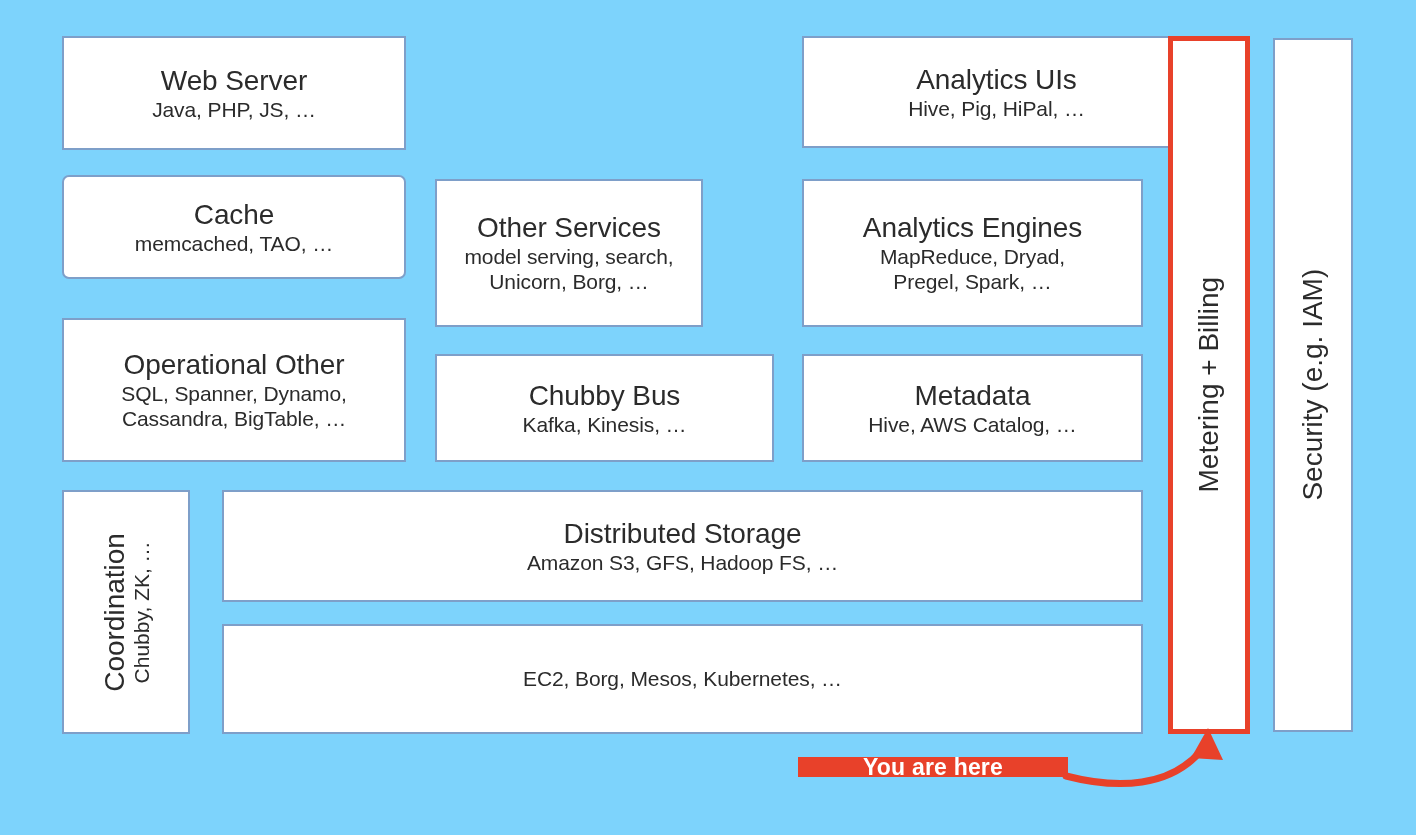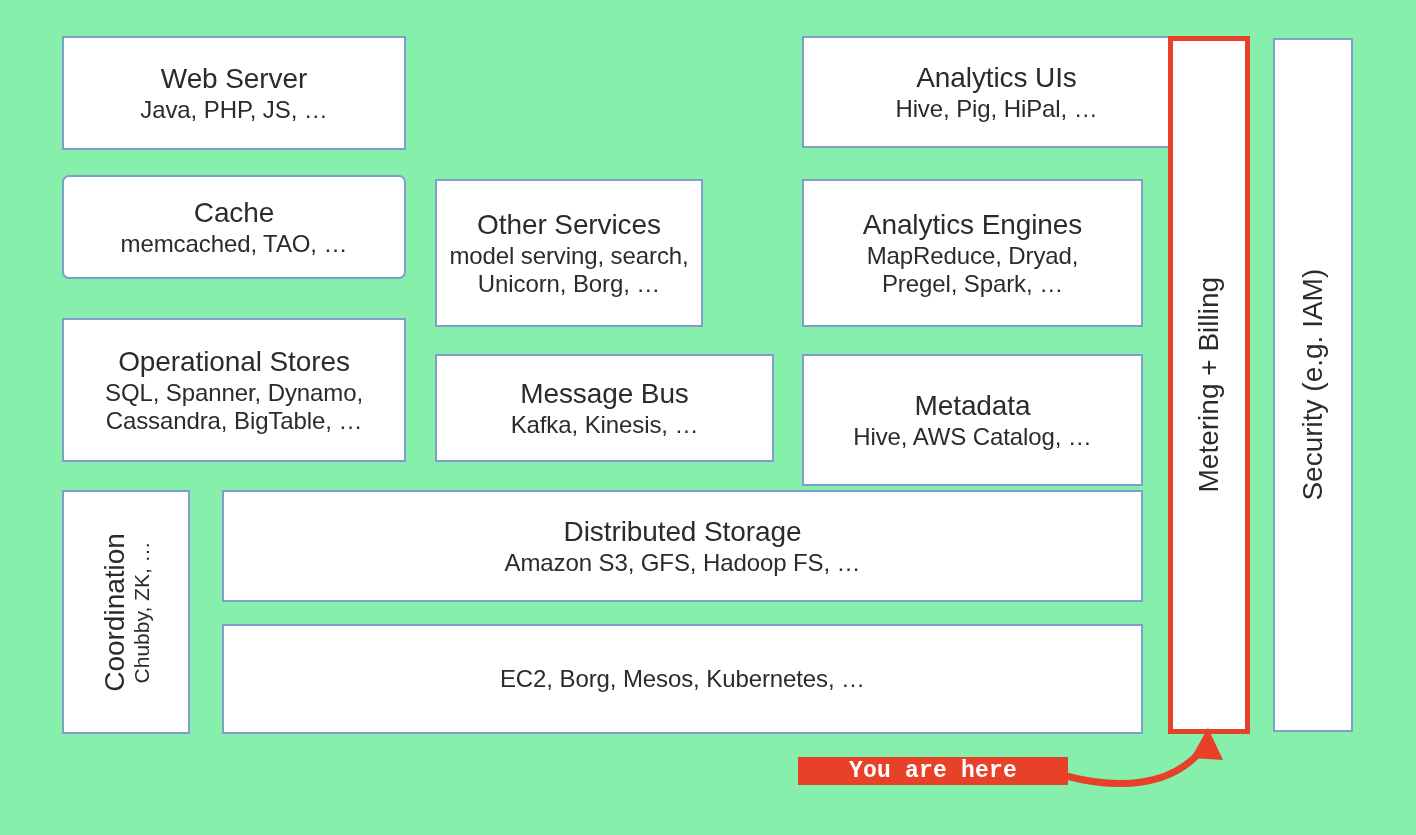--- a/index.html
+++ b/index.html
@@ -9,21 +9,21 @@
   }
   body {
     font-family: "Liberation Sans", sans-serif;
     color: #2b2b2b;
     -webkit-font-smoothing: antialiased;
   }
   #canvas {
     position: relative;
     width: 1416px;
     height: 835px;
-    background: #86efac;
+    background: #7dd3fc;
     overflow: hidden;
   }
 
   
   .box {
     position: absolute;
     box-sizing: border-box;
     border: 2px solid #7e9fc9;
     background: #ffffff;
     display: flex;
@@ -34,21 +34,21 @@
     line-height: 1.18;
   }
   .box .title {
     font-size: 28px;
     font-weight: 400;
     color: #2b2b2b;
     white-space: nowrap;
     letter-spacing: -0.1px;
   }
   .box .sub {
-    font-size: 24px;
+    font-size: 21px;
     font-weight: 400;
     color: #2b2b2b;
     letter-spacing: -0.1px;
     margin-top: 1px;
   }
   .box .sub .l2 { display: block; }
 
   
   .vbox {
     position: absolute;
@@ -124,58 +124,58 @@
   </div>
 
   <div class="box" style="left:62px; top:175px; width:344px; height:104px;border-radius:7px;">
     <div class="title">Cache</div>
     <div class="sub">
       <span>memcached, TAO, …</span>
     </div>
   </div>
 
   <div class="box" style="left:62px; top:318px; width:344px; height:144px;">
-    <div class="title">Operational Stores</div>
+    <div class="title">Operational Other</div>
     <div class="sub">
       <span>SQL, Spanner, Dynamo,</span>
       <span class="l2">Cassandra, BigTable, …</span>
     </div>
   </div>
 
   <div class="box" style="left:435px; top:179px; width:268px; height:148px;">
     <div class="title">Other Services</div>
     <div class="sub">
       <span>model serving, search,</span>
       <span class="l2">Unicorn, Borg, …</span>
     </div>
   </div>
 
   <div class="box" style="left:435px; top:354px; width:339px; height:108px;">
-    <div class="title">Message Bus</div>
+    <div class="title">Chubby Bus</div>
     <div class="sub">
       <span>Kafka, Kinesis, …</span>
     </div>
   </div>
 
   <div class="box" style="left:802px; top:36px; width:389px; height:112px;">
     <div class="title">Analytics UIs</div>
     <div class="sub">
       <span>Hive, Pig, HiPal, …</span>
     </div>
   </div>
 
   <div class="box" style="left:802px; top:179px; width:341px; height:148px;">
     <div class="title">Analytics Engines</div>
     <div class="sub">
       <span>MapReduce, Dryad,</span>
       <span class="l2">Pregel, Spark, …</span>
     </div>
   </div>
 
-  <div class="box" style="left:802px; top:354px; width:341px; height:132px;">
+  <div class="box" style="left:802px; top:354px; width:341px; height:108px;">
     <div class="title">Metadata</div>
     <div class="sub">
       <span>Hive, AWS Catalog, …</span>
     </div>
   </div>
 
   <div class="box" style="left:222px; top:490px; width:921px; height:112px;">
     <div class="title">Distributed Storage</div>
     <div class="sub">
       <span>Amazon S3, GFS, Hadoop FS, …</span>
@@ -200,21 +200,21 @@
       <span class="title">Metering + Billing</span>
     </div>
   </div>
 
   <div class="vbox" style="left:1273px; top:38px; width:80px; height:694px;">
     <div class="vrot">
       <span class="title">Security (e.g. IAM)</span>
     </div>
   </div>
 
-  <div class="callout" style="left:798px; top:757px; width:270px; height:28px;font-family:Liberation Mono, monospace;">
+  <div class="callout" style="left:798px; top:757px; width:270px; height:20px;">
     <span>You are here</span>
   </div>
 
   <svg class="arrow-svg" style="left:1060px; top:726px;" width="170" height="80" viewBox="0 0 170 80">
     <path d="M 6 50 C 60 64, 110 60, 140 26" stroke="#e8412a" stroke-width="7" fill="none" stroke-linecap="round"></path>
     <polygon points="148,2 163,34 131,32" fill="#e8412a"></polygon>
   </svg>
 
 </div>
 

